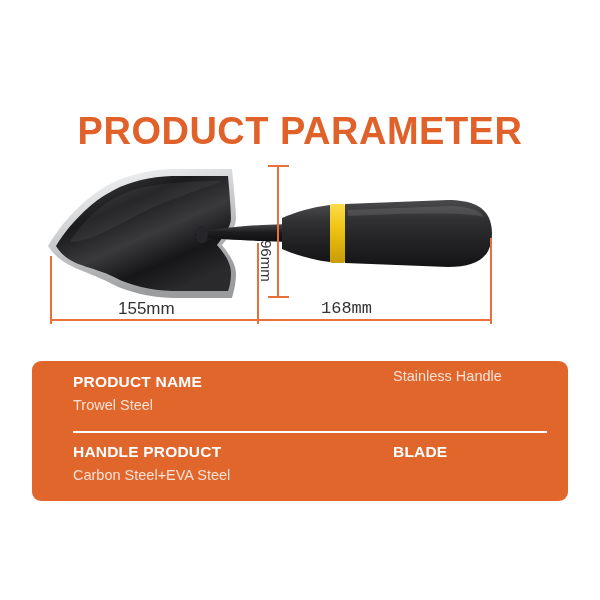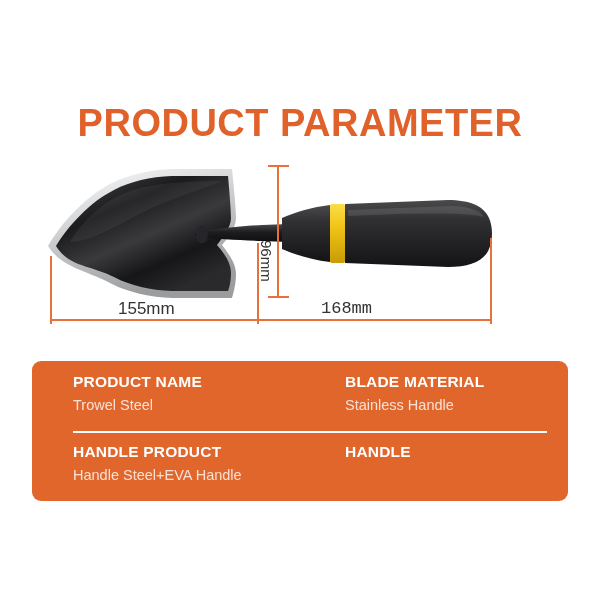--- a/index.html
+++ b/index.html
@@ -7,21 +7,21 @@
   body {
     background:#ffffff;
     font-family:"Liberation Sans", sans-serif;
     position:relative;
     overflow:hidden;
   }
 
   
   .title {
     position:absolute;
-    left:0; top:104px;
+    left:0; top:112px;
     width:600px;
     text-align:center;
     font-size:38px;
     font-weight:bold;
     letter-spacing:0.5px;
     color:#e0622a;
     line-height:1;
     white-space:nowrap;
   }
 
@@ -74,20 +74,21 @@
   }
   .spec-inner {
     position:absolute;
     left:41px; top:0;
     width:474px; height:140px;
   }
   .spec-row {
     position:relative;
     display:flex;
     height:70px;
+    gap:48px;
   }
   .spec-cell { flex:0 0 auto; }
   .spec-cell.col1 { width:272px; }
   .spec-cell.col2 { width:202px; }
   .spec-label {
     color:#ffffff;
     font-size:15.5px;
     font-weight:bold;
     letter-spacing:0.2px;
     padding-top:12px;
@@ -222,31 +223,30 @@
 
 <div class="spec-panel">
   <div class="spec-inner">
 
     <div class="spec-row">
       <div class="spec-cell col1">
         <div class="spec-label">PRODUCT NAME</div>
         <div class="spec-value">Trowel Steel</div>
       </div>
       <div class="spec-cell col2">
-        <div class="spec-label">BLADE MATERIAL</div>
         <div class="spec-value">Stainless Handle</div>
       </div>
     </div>
 
     <div class="spec-row">
       <div class="spec-cell col1">
         <div class="spec-label">HANDLE PRODUCT</div>
-        <div class="spec-value">Handle Steel+EVA Handle</div>
+        <div class="spec-value">Carbon Steel+EVA Steel</div>
       </div>
       <div class="spec-cell col2">
-        <div class="spec-label">HANDLE</div>
+        <div class="spec-label">BLADE</div>
       </div>
     </div>
 
   </div>
   <div class="spec-divider div-mid"></div>
   <div class="spec-divider div-bottom"></div>
 </div>
 
 </body></html>

